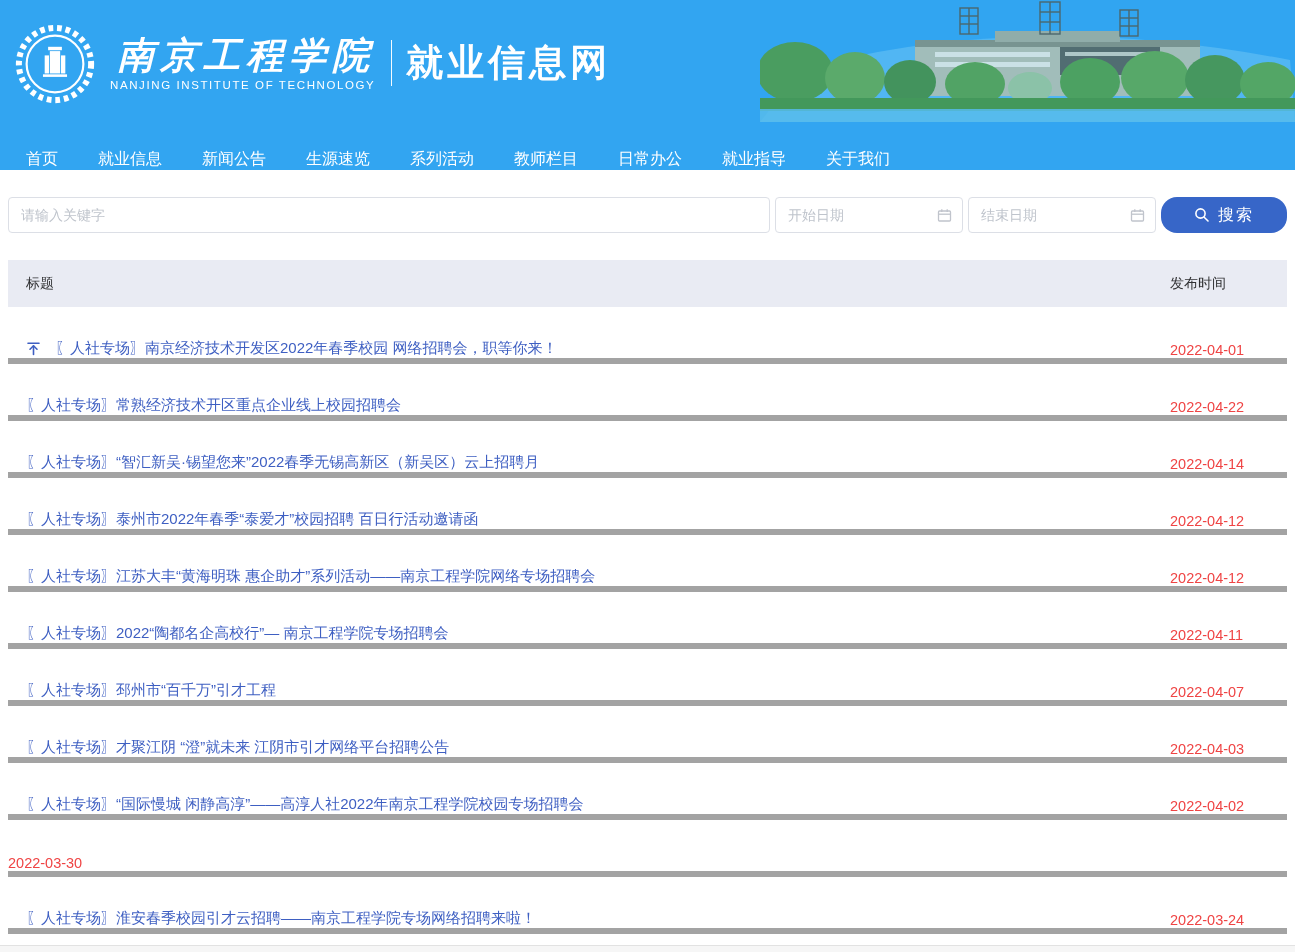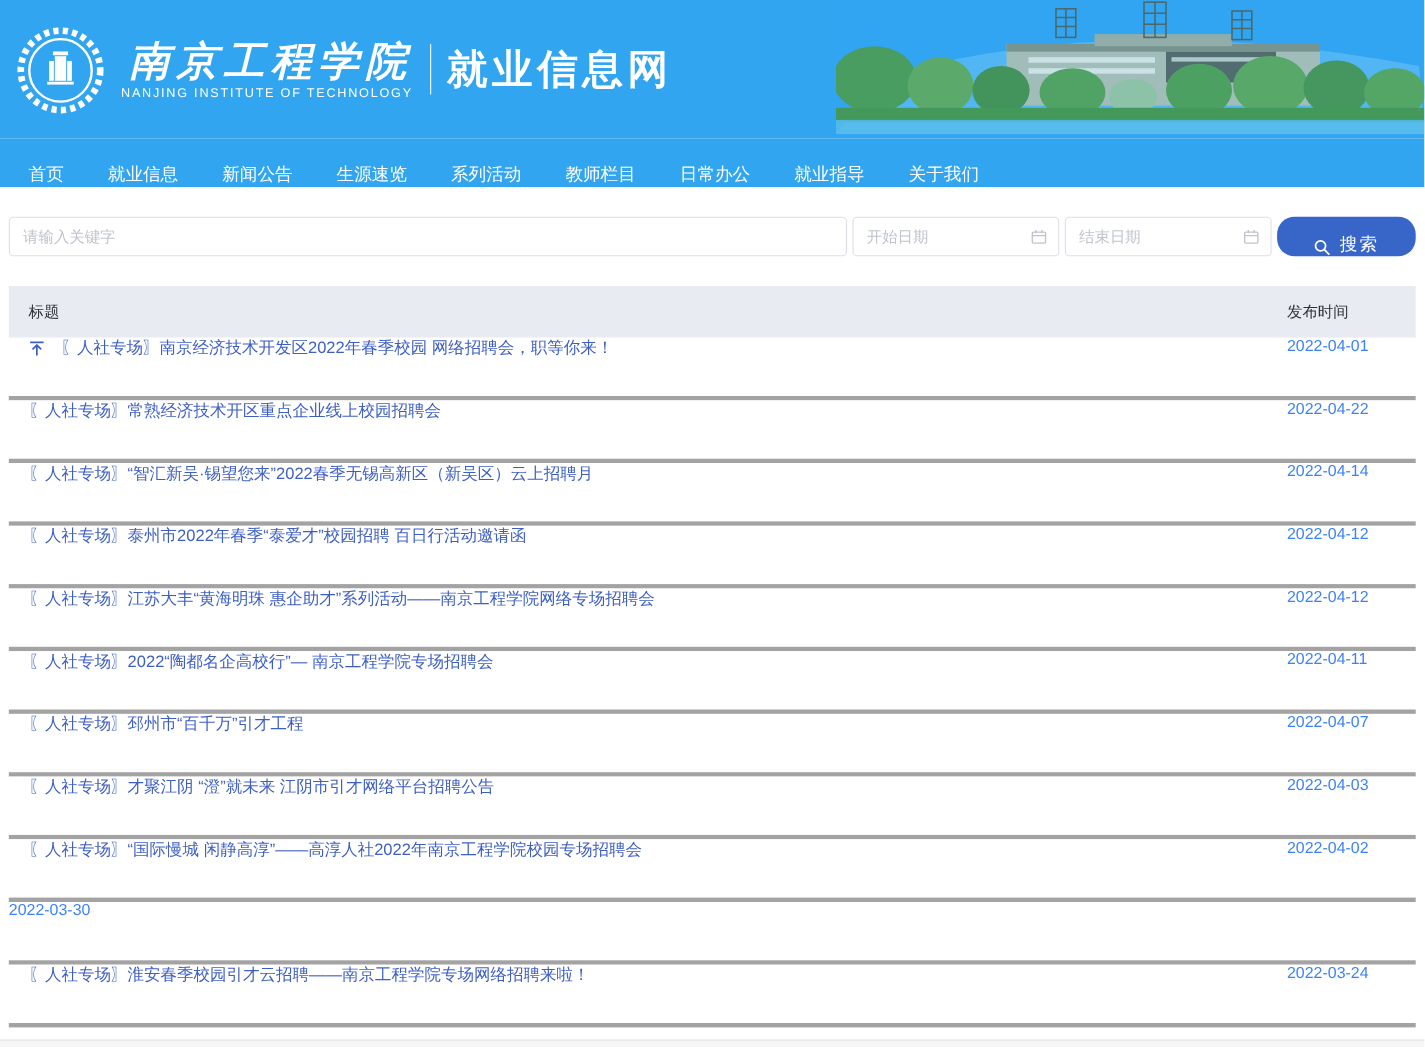--- a/index.html
+++ b/index.html
@@ -122,43 +122,43 @@
     flex: none;
     width: 126px; height: 36px;
     background: #3766c8;
     border: none;
     border-radius: 16px;
     color: #ffffff;
     font-size: 16px;
     letter-spacing: 2px;
     cursor: pointer;
     display: flex;
-    align-items: flex-end;
+    align-items: center;
     justify-content: center;
     gap: 8px;
     font-family: inherit;
   }
 
   
   .list-table { margin: 27px 8px 0 8px; }
   .list-head {
     height: 47px;
     background: #e9ebf3;
     display: flex;
     align-items: center;
     font-size: 14px;
     color: #303133;
   }
   .col-title { flex: 1 1 auto; padding-left: 18px; }
   .col-date  { flex: none; width: 117px; text-align: left; }
   .list-row {
     height: 57px;
     display: flex;
-    align-items: flex-start;
-    border-bottom: 4px solid #a3a3a3;
+    align-items: flex-end;
+    border-bottom: 6px solid #a3a3a3;
     background: #ffffff;
   }
   .row-main {
     flex: 1 1 auto;
     padding-left: 18px;
     display: flex;
     align-items: center;
     gap: 14px;
     min-width: 0;
   }
@@ -169,21 +169,21 @@
     text-decoration: none;
     white-space: nowrap;
     overflow: hidden;
     text-overflow: ellipsis;
     cursor: pointer;
   }
   .row-date {
     flex: none;
     width: 117px;
     font-size: 14.5px;
-    color: #3b82f6;
+    color: #ef4444;
   }
 
   
   .footer-gap { height: 11px; }
   .footer-strip {
     height: 9px;
     background: #f6f6f6;
     border-top: 1px solid #e2e2e2;
     margin: 0;
   }

